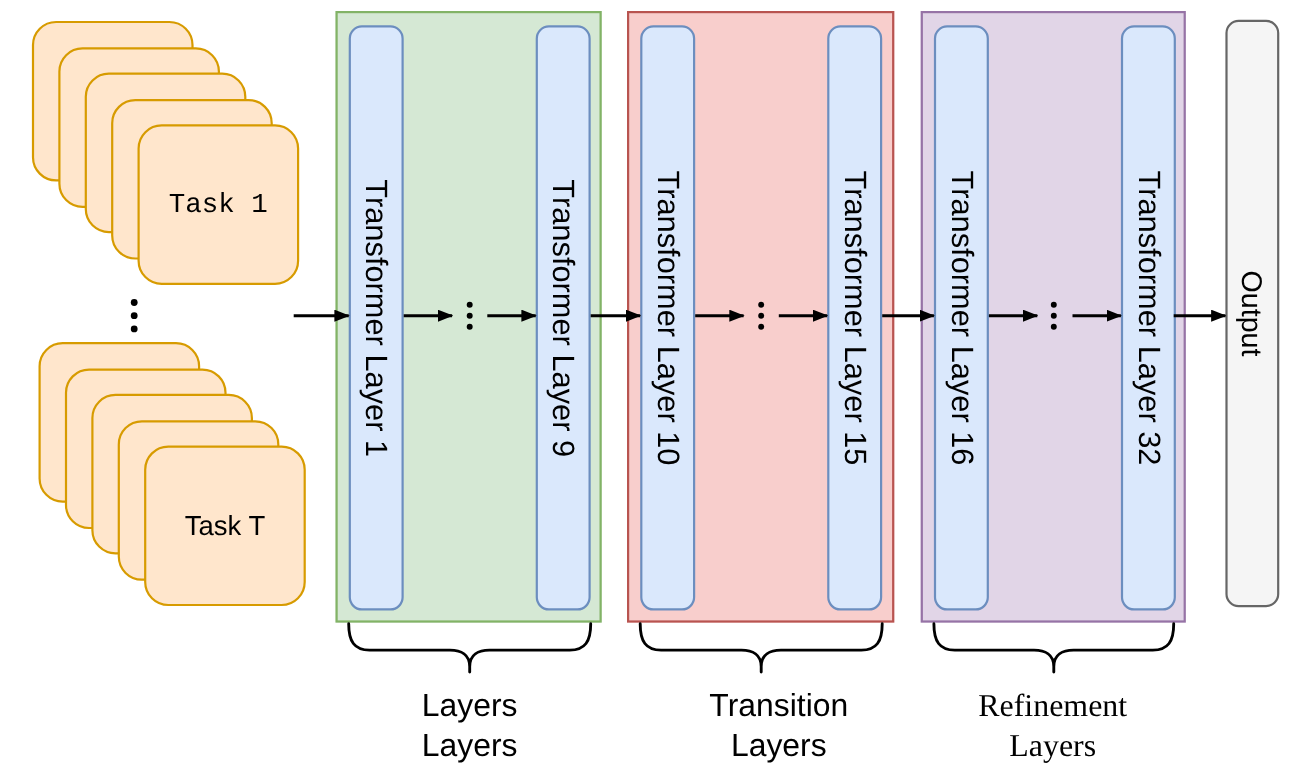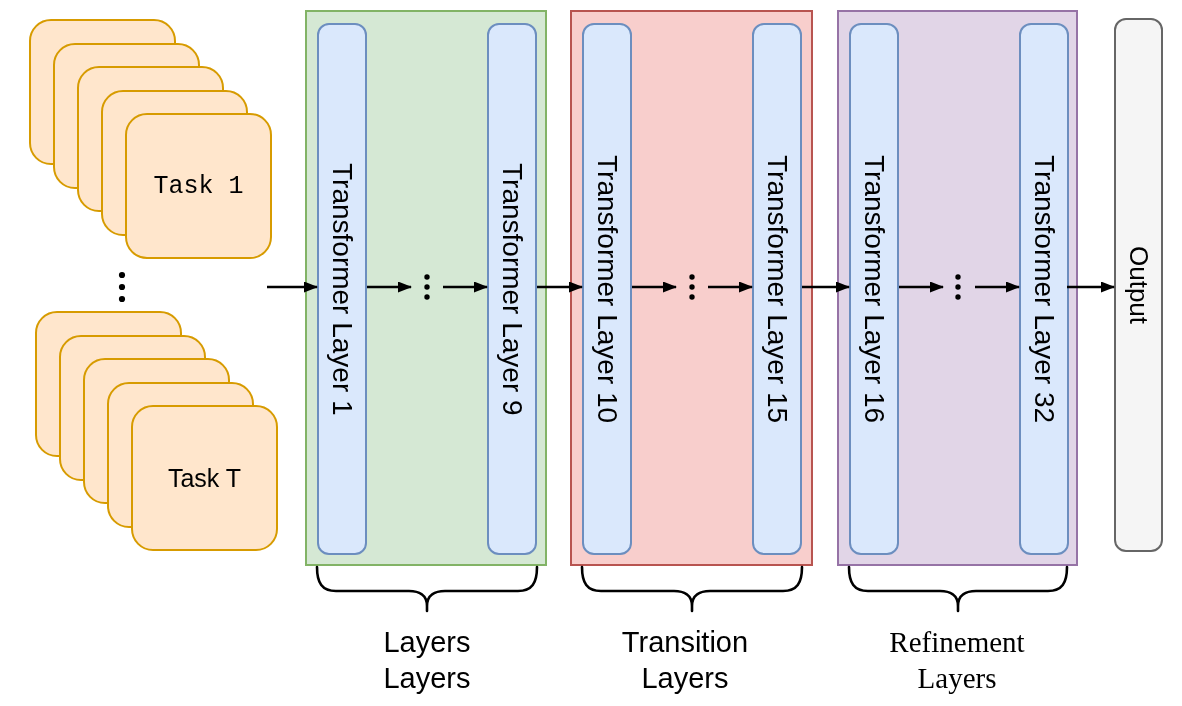--- a/index.html
+++ b/index.html
@@ -80,21 +80,21 @@
   .caption {
     position: absolute;
     top: 624px;
     transform: translateX(-50%);
     text-align: center;
     font-size: 29px;
     line-height: 36px;
     white-space: nowrap;
   }
   .cap-shared     { left: 427px; }
-  .cap-transition { left: 685px; }
+  .cap-transition { left: 708px; }
   .cap-refinement { left: 957px; font-family: Liberation Serif, serif; }
 
   
   .overlay {
     position: absolute;
     left: 0; top: 0;
     pointer-events: none;
   }
   .flow { stroke: #000000; stroke-width: 2.6px; }
   .brace { stroke: #000000; stroke-width: 2.6px; fill: none; stroke-linecap: round; }

